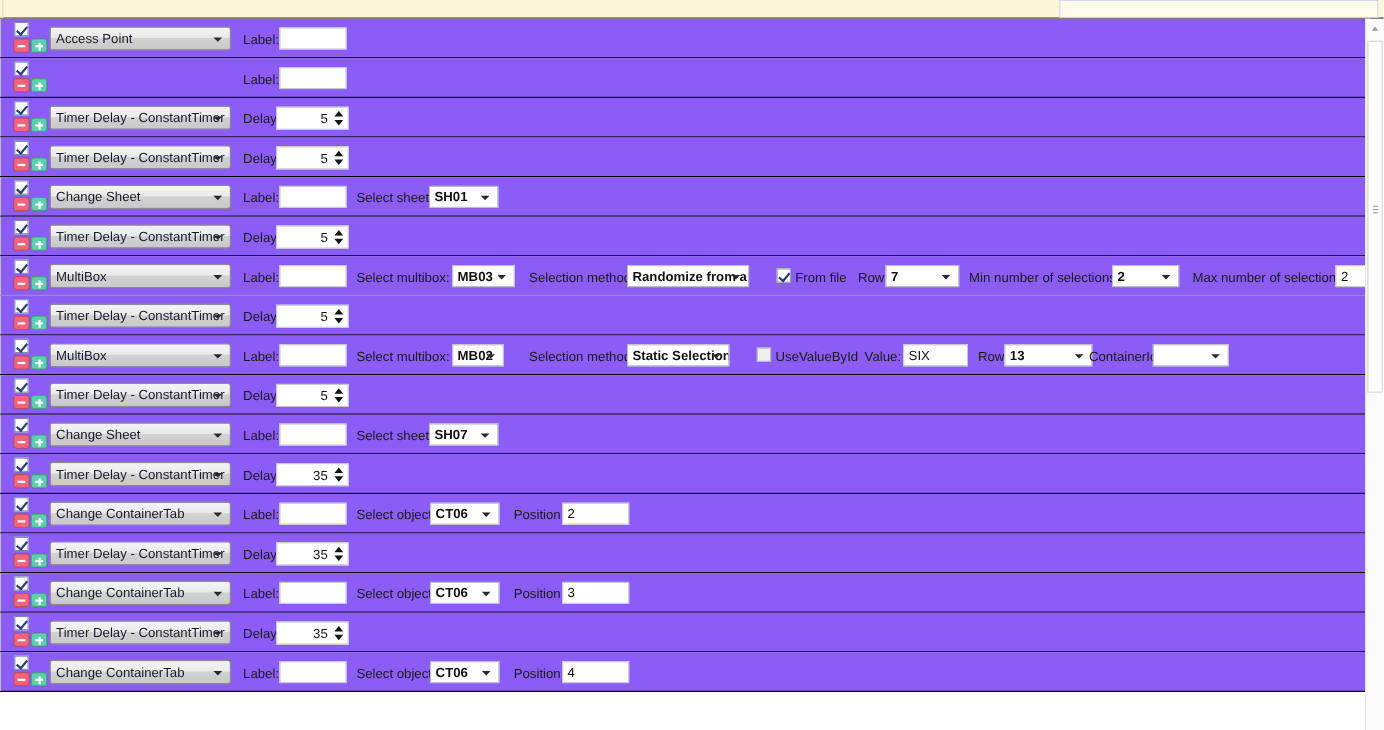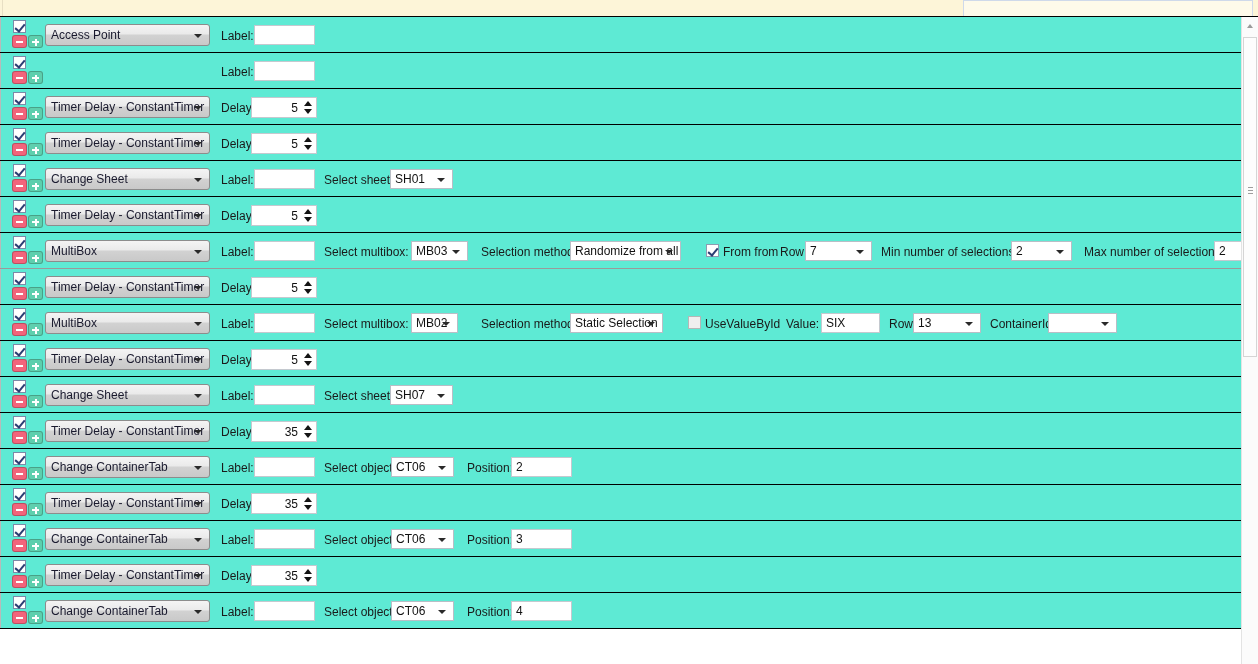--- a/index.html
+++ b/index.html
@@ -49,21 +49,21 @@
     height: 647px;
     overflow: hidden;
     background: #ffffff;
   }
 
   .row {
     position: relative;
     height: 36px;
     border-bottom: 1px solid #000;
     box-sizing: border-box;
-    background: #5eead4;
+    background: #8b5cf6;
     display: block;
   }
   .row.thin-sep { border-bottom: 1px solid #9a9a9a; }
 
   .row-left-border {
     position: absolute; left: 0; top: 0;
     width: 1px; height: 100%;
     background: #b9b9b9;
   }
 
@@ -164,20 +164,21 @@
     height: 20px;
     background: #ffffff;
     border: 1px solid #b8bec6;
     box-sizing: border-box;
     font-size: 12px;
     color: #111;
     line-height: 18px;
     padding-left: 4px;
     white-space: nowrap;
     overflow: hidden;
+    font-weight: bold;
   }
   .sel .arrow {
     position: absolute;
     right: 7px; top: 8px;
     width: 0; height: 0;
     border-left: 4px solid transparent;
     border-right: 4px solid transparent;
     border-top: 4px solid #2a2a2a;
   }
 
@@ -392,21 +393,21 @@
           <span class="bar-v"></span>
         </div>
         <div class="action-combo">MultiBox<span class="arrow"></span></div>
         <div class="lbl" style="left:221px">Label:</div>
         <div class="tinput" style="left:254px;width:61px"></div>
         <div class="lbl" style="left:324px">Select multibox:</div>
         <div class="sel" style="left:411px;width:57px">MB03<span class="arrow"></span></div>
         <div class="lbl" style="left:481px">Selection method:</div>
         <div class="sel" style="left:570px;width:111px">Randomize from all<span class="arrow"></span></div>
         <div class="icheck on" style="left:706px"></div>
-        <div class="lbl" style="left:723px">From from</div>
+        <div class="lbl" style="left:723px">From file</div>
         <div class="lbl" style="left:780px">Row:</div>
         <div class="sel" style="left:805px;width:67px">7<span class="arrow"></span></div>
         <div class="lbl" style="left:881px">Min number of selections:</div>
         <div class="sel" style="left:1011px;width:61px">2<span class="arrow"></span></div>
         <div class="lbl" style="left:1084px">Max number of selections:</div>
         <div class="tinput" style="left:1214px;width:61px">2</div>
       </div>
       <div class="row">
         <div class="row-left-border"></div>
         <div class="chk"></div>
@@ -440,21 +441,21 @@
         <div class="tinput" style="left:254px;width:61px"></div>
         <div class="lbl" style="left:324px">Select multibox:</div>
         <div class="sel" style="left:411px;width:47px">MB02<span class="arrow"></span></div>
         <div class="lbl" style="left:481px">Selection method:</div>
         <div class="sel" style="left:570px;width:93px">Static Selection<span class="arrow"></span></div>
         <div class="icheck off" style="left:688px"></div>
         <div class="lbl" style="left:705px">UseValueById</div>
         <div class="lbl" style="left:786px">Value:</div>
         <div class="tinput" style="left:821px;width:59px">SIX</div>
         <div class="lbl" style="left:889px">Row:</div>
-        <div class="sel" style="left:913px;width:68px">13<span class="arrow"></span></div>
+        <div class="sel" style="left:913px;width:80px">13<span class="arrow"></span></div>
         <div class="lbl" style="left:990px">ContainerId:</div>
         <div class="sel" style="left:1048px;width:69px">
           <span class="arrow"></span>
         </div>
       </div>
       <div class="row">
         <div class="row-left-border"></div>
         <div class="chk"></div>
         <div class="pill pill-minus">
           <span class="bar-h"></span>

